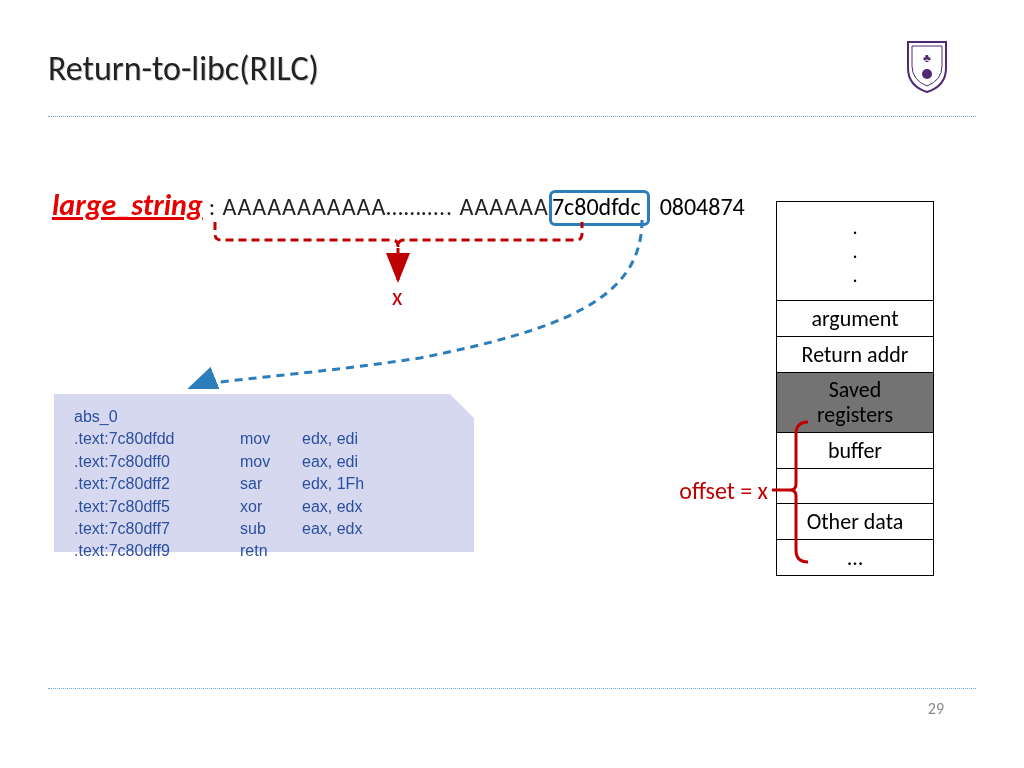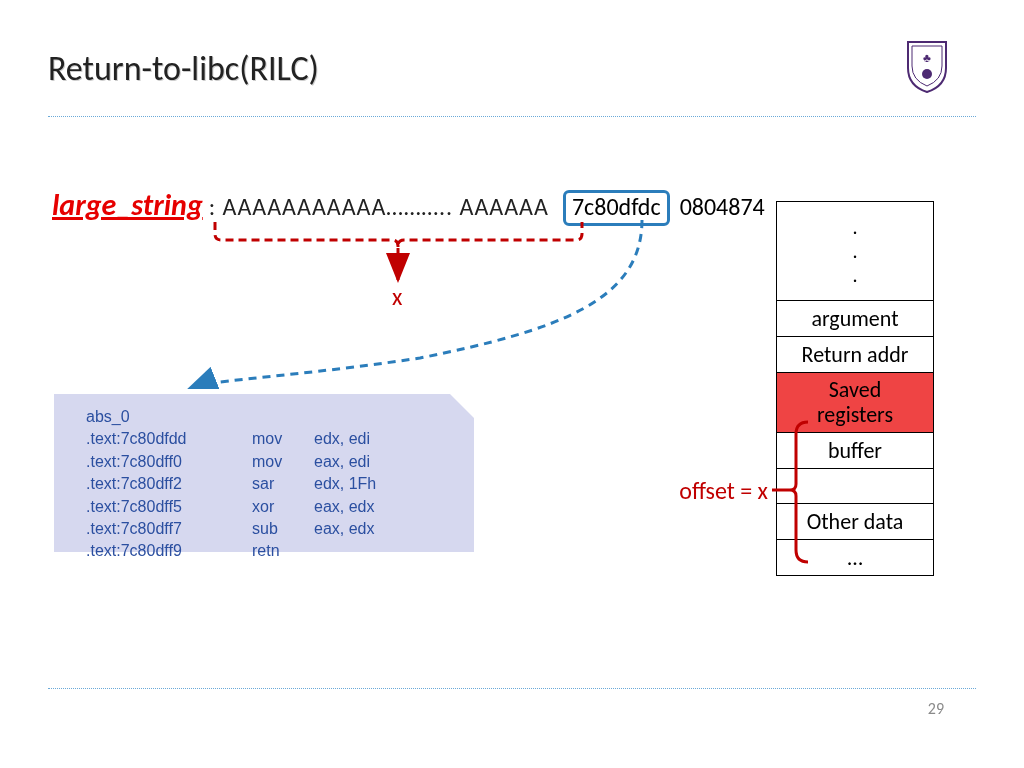--- a/index.html
+++ b/index.html
@@ -72,41 +72,41 @@
   }
   .ls-aaaa {
     color: #222;
     margin-left: 6px;
     letter-spacing: 1px;
   }
   .boxed-addr {
     display: inline-block;
     border: 3px solid #2b7dbb;
     border-radius: 6px;
-    padding: 2px 6px 4px 6px;
-    margin: 0 10px 0 14px;
+    padding: 2px 6px 4px 0;
+    margin: 0 10px 0 0;
     line-height: 1;
   }
   
   .x-label {
     position: absolute;
     left: 392px;
     top: 282px;
     font-size: 24px;
     color: #c00000;
   }
   
   .asm-box {
     position: absolute;
     left: 54px;
     top: 394px;
     width: 420px;
     height: 158px;
     background: #d6d8ef;
-    padding: 12px 14px 14px 32px;
+    padding: 12px 14px 14px 20px;
     box-sizing: border-box;
     font-family: Arial, sans-serif;
     font-size: 16px;
     color: #2b4fa0;
     line-height: 1.4;
   }
   .asm-box .corner-cut {
     position: absolute;
     right: -1px;
     top: -1px;
@@ -135,21 +135,21 @@
     text-align: center;
     padding: 4px 4px;
     background: #fff;
   }
   .stack .tall-top td {
     height: 90px;
     vertical-align: middle;
     font-size: 20px;
   }
   .stack .shaded td {
-    background: #ef4444;
+    background: #737373;
     line-height: 1.15;
   }
   .stack .spacer td {
     height: 26px;
   }
   
   .offset-label {
     position: absolute;
     right: 220px;
     top: 476px;

